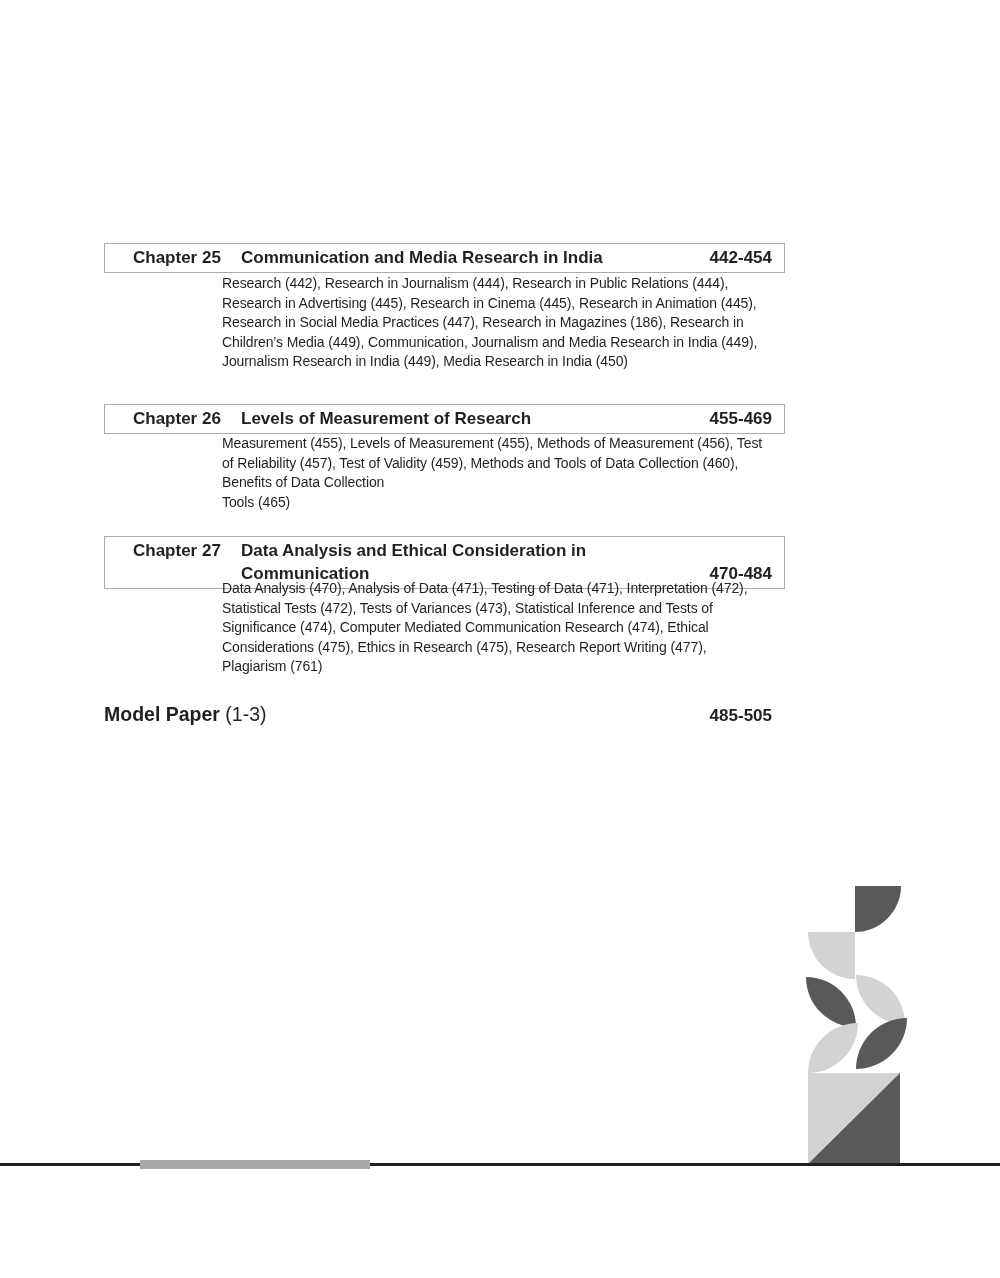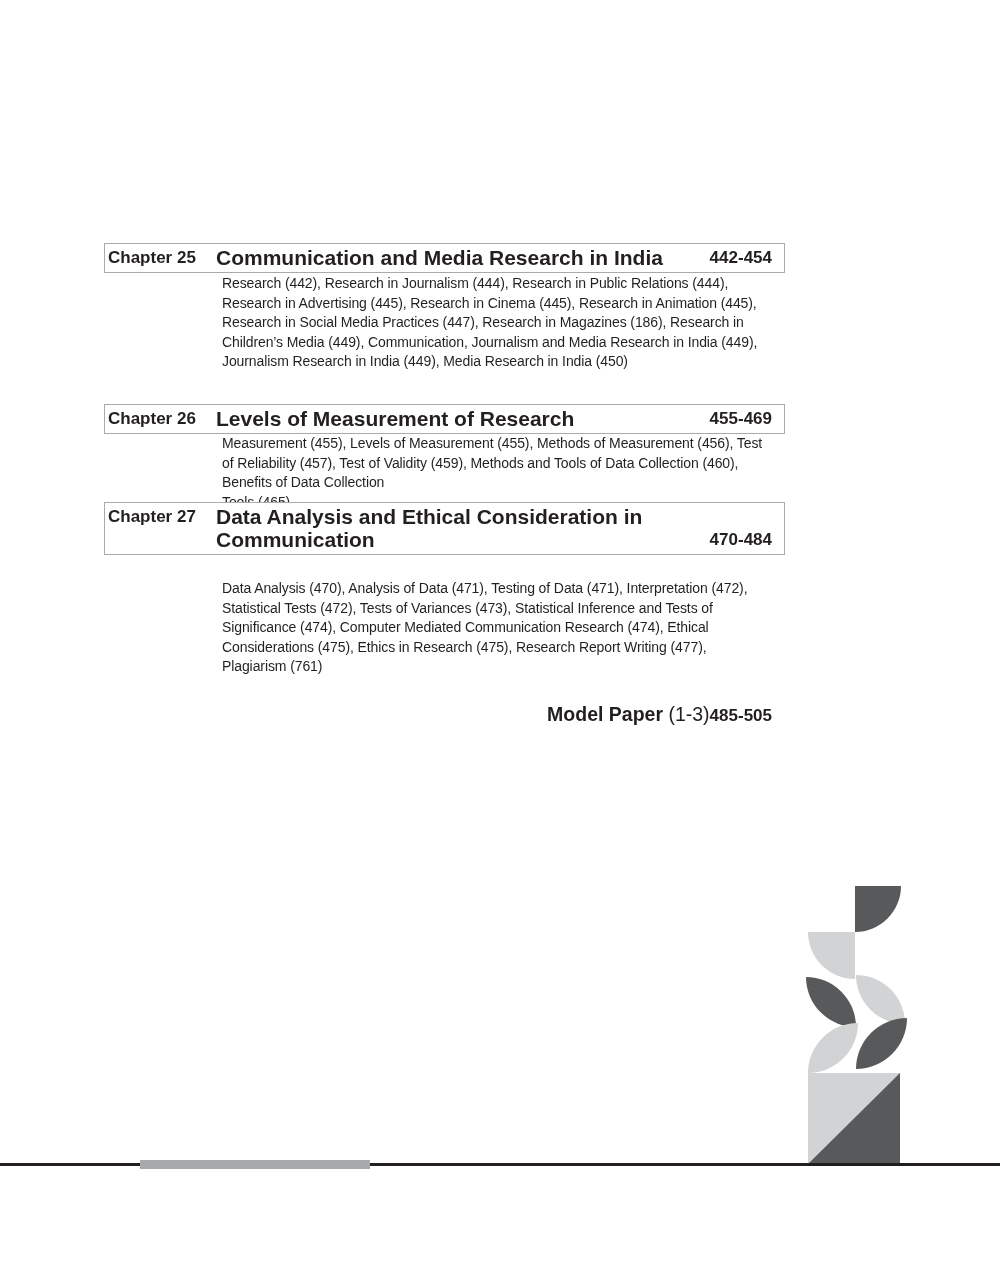--- a/index.html
+++ b/index.html
@@ -10,35 +10,35 @@
     font-family:"Liberation Sans", sans-serif;
     color:#231f20;
     overflow:hidden;
   }
   .chapter-box{
     position:absolute;left:104px;width:681px;
     box-sizing:border-box;
     border:1px solid #aaaaaa;
     background:#ffffff;
     display:flex;
-    padding:2px 12px 3px 3px;
+    padding:2px 12px 3px 28px;
     line-height:23px;
   }
   .ch-label{flex:none;width:108px;font-weight:700;font-size:17px;}
-  .ch-title{flex:1;font-weight:700;font-size:21px;}
+  .ch-title{flex:1;font-weight:700;font-size:17px;}
   .ch-pages{flex:none;font-weight:700;font-size:17px;align-self:flex-end;}
   .topics{
     position:absolute;left:222px;width:562px;
     font-size:14px;line-height:19.5px;letter-spacing:-0.1px;
     color:#231f20;
   }
   .topics div{white-space:nowrap;}
   .model-row{
     position:absolute;left:104px;right:228px;top:703px;
-    display:flex;justify-content:flex-end;align-items:baseline;
+    display:flex;justify-content:space-between;align-items:baseline;
   }
   .mp-title{font-size:19.5px;}
   .mp-label{font-weight:700;}
   .mp-range{font-weight:400;}
   .mp-pages{font-size:17px;font-weight:700;}
   .footer-rule{
     position:absolute;left:0;top:1163px;width:1000px;height:3px;
   }
   .footer-graybar{
     position:absolute;left:140px;top:1160px;width:230px;height:9px;
@@ -70,21 +70,21 @@
     <span class="ch-title">Levels of Measurement of Research</span>
     <span class="ch-pages">455-469</span>
   </div>
   <div class="topics" style="top:434px;">
     <div>Measurement (455), Levels of Measurement (455), Methods of Measurement (456), Test</div>
     <div>of Reliability (457), Test of Validity (459), Methods and Tools of Data Collection (460),</div>
     <div>Benefits of Data Collection</div>
     <div>Tools (465)</div>
   </div>
 
-  <div class="chapter-box" style="top:502px;">
+  <div class="chapter-box" style="top:536px;">
     <span class="ch-label">Chapter 27</span>
     <span class="ch-title">
       <div>Data Analysis and Ethical Consideration in</div>
       <div>Communication</div>
     </span>
     <span class="ch-pages">470-484</span>
   </div>
   <div class="topics" style="top:579px;">
     <div>Data Analysis (470), Analysis of Data (471), Testing of Data (471), Interpretation (472),</div>
     <div>Statistical Tests (472), Tests of Variances (473), Statistical Inference and Tests of</div>

